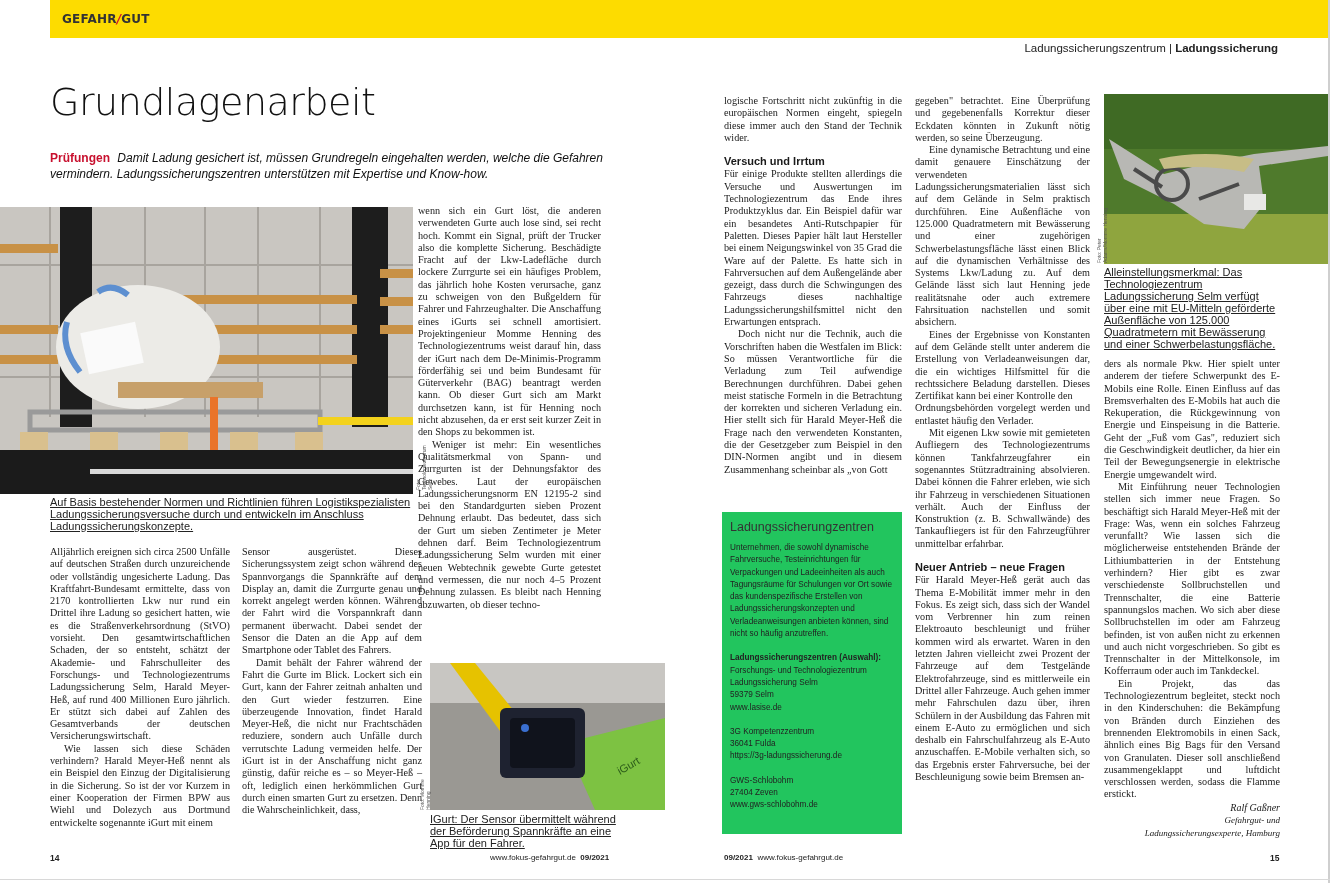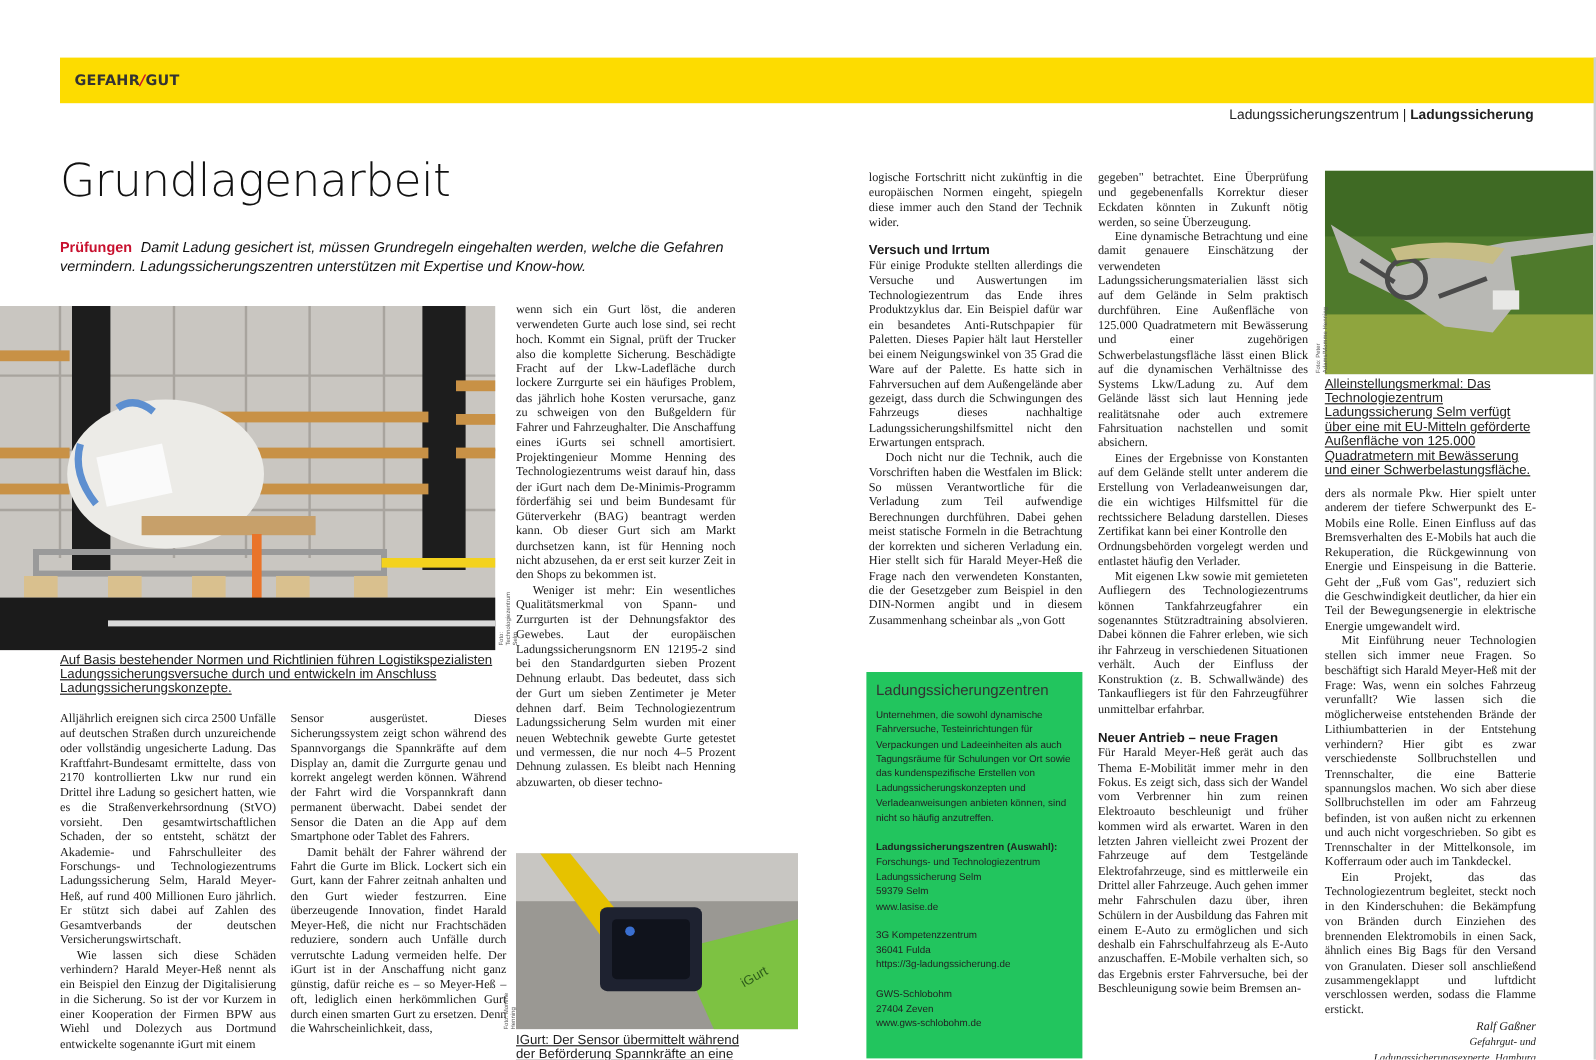--- a/index.html
+++ b/index.html
@@ -1,18 +1,18 @@
 <!DOCTYPE html>
 <html><head>
 <meta charset="utf-8">
 <style>
   html, body { margin: 0; padding: 0; }
   body { width: 1330px; height: 883px; background: #ffffff; position: relative; overflow: hidden;
          font-family: "Liberation Serif", serif; color: #1a1a1a; }
-  .abs { position: absolute; margin-top: 48px; }
+  .abs { position: absolute; }
   .topbar { left: 50px; top: 0; width: 1280px; height: 38px; background: #fddc00; }
   .logo { left: 62px; top: 12px; font-family: "DejaVu Sans", sans-serif; font-weight: bold; font-size: 12px; color: #333; letter-spacing: 0.2px; }
   .logo .slash { color: #d0142c; font-style: italic; }
   .rubric { right: 52px; top: 42px; font-family: "Liberation Sans", sans-serif; font-size: 11.5px; color: #222; }
   .rubric b { font-weight: bold; }
   .headline { left: 50px; top: 80px; font-family: "DejaVu Sans", sans-serif; font-weight: 200; font-size: 38px; color: #111; letter-spacing: -0.5px; }
   .lead { left: 50px; top: 150px; width: 560px; font-family: "Liberation Sans", sans-serif; font-style: italic; font-size: 12px; line-height: 16px; color: #111; }
   .lead .kicker { color: #c8102e; font-weight: bold; font-style: normal; margin-right: 4px; }
   .photo { overflow: hidden; }
   .credit { font-family: "Liberation Sans", sans-serif; font-size: 5px; color: #555; writing-mode: vertical-rl; transform: rotate(180deg); }
@@ -104,21 +104,21 @@
 <div class="abs col" style="left:50px;top:546px;width:180px;">
   <p>Alljährlich ereignen sich circa 2500 Unfälle auf deutschen Straßen durch unzureichende oder vollständig ungesicherte Ladung. Das Kraftfahrt-Bundesamt ermittelte, dass von 2170 kontrollierten Lkw nur rund ein Drittel ihre Ladung so gesichert hatten, wie es die Straßenverkehrsordnung (StVO) vorsieht. Den gesamtwirtschaftlichen Schaden, der so entsteht, schätzt der Akademie- und Fahrschulleiter des Forschungs- und Technologiezentrums Ladungssicherung Selm, Harald Meyer-Heß, auf rund 400 Millionen Euro jährlich. Er stützt sich dabei auf Zahlen des Gesamtverbands der deutschen Versicherungswirtschaft.</p>
   <p class="indent">Wie lassen sich diese Schäden verhindern? Harald Meyer-Heß nennt als ein Beispiel den Einzug der Digitalisierung in die Sicherung. So ist der vor Kurzem in einer Kooperation der Firmen BPW aus Wiehl und Dolezych aus Dortmund entwickelte sogenannte iGurt mit einem</p>
 </div>
 
 <div class="abs col" style="left:242px;top:546px;width:180px;">
   <p>Sensor ausgerüstet. Dieses Sicherungssystem zeigt schon während des Spannvorgangs die Spannkräfte auf dem Display an, damit die Zurrgurte genau und korrekt angelegt werden können. Während der Fahrt wird die Vorspannkraft dann permanent überwacht. Dabei sendet der Sensor die Daten an die App auf dem Smartphone oder Tablet des Fahrers.</p>
   <p class="indent">Damit behält der Fahrer während der Fahrt die Gurte im Blick. Lockert sich ein Gurt, kann der Fahrer zeitnah anhalten und den Gurt wieder festzurren. Eine überzeugende Innovation, findet Harald Meyer-Heß, die nicht nur Frachtschäden reduziere, sondern auch Unfälle durch verrutschte Ladung vermeiden helfe. Der iGurt ist in der Anschaffung nicht ganz günstig, dafür reiche es – so Meyer-Heß – oft, lediglich einen herkömmlichen Gurt durch einen smarten Gurt zu ersetzen. Denn die Wahrscheinlichkeit, dass,</p>
 </div>
 
-<div class="abs col" style="left:430px;top:205px;width:183px;">
+<div class="abs col" style="left:418px;top:205px;width:183px;">
   <p>wenn sich ein Gurt löst, die anderen verwendeten Gurte auch lose sind, sei recht hoch. Kommt ein Signal, prüft der Trucker also die komplette Sicherung. Beschädigte Fracht auf der Lkw-Ladefläche durch lockere Zurrgurte sei ein häufiges Problem, das jährlich hohe Kosten verursache, ganz zu schweigen von den Bußgeldern für Fahrer und Fahrzeughalter. Die Anschaffung eines iGurts sei schnell amortisiert. Projektingenieur Momme Henning des Technologiezentrums weist darauf hin, dass der iGurt nach dem De-Minimis-Programm förderfähig sei und beim Bundesamt für Güterverkehr (BAG) beantragt werden kann. Ob dieser Gurt sich am Markt durchsetzen kann, ist für Henning noch nicht abzusehen, da er erst seit kurzer Zeit in den Shops zu bekommen ist.</p>
   <p class="indent">Weniger ist mehr: Ein wesentliches Qualitätsmerkmal von Spann- und Zurrgurten ist der Dehnungsfaktor des Gewebes. Laut der europäischen Ladungssicherungsnorm EN 12195-2 sind bei den Standardgurten sieben Prozent Dehnung erlaubt. Das bedeutet, dass sich der Gurt um sieben Zentimeter je Meter dehnen darf. Beim Technologiezentrum Ladungssicherung Selm wurden mit einer neuen Webtechnik gewebte Gurte getestet und vermessen, die nur noch 4–5 Prozent Dehnung zulassen. Es bleibt nach Henning abzuwarten, ob dieser techno-</p>
 </div>
 
 <div class="abs photo" style="left:430px;top:663px;width:235px;height:147px;">
   <svg width="235" height="147" viewBox="0 0 235 147">
     <rect x="0" y="0" width="235" height="147" fill="#9a9893"></rect>
     <rect x="0" y="0" width="235" height="40" fill="#c8c6c2"></rect>
     <polygon points="20,0 45,0 110,80 90,95" fill="#e6c200"></polygon>
     <polygon points="135,80 235,55 235,147 165,147" fill="#7dc242"></polygon>

